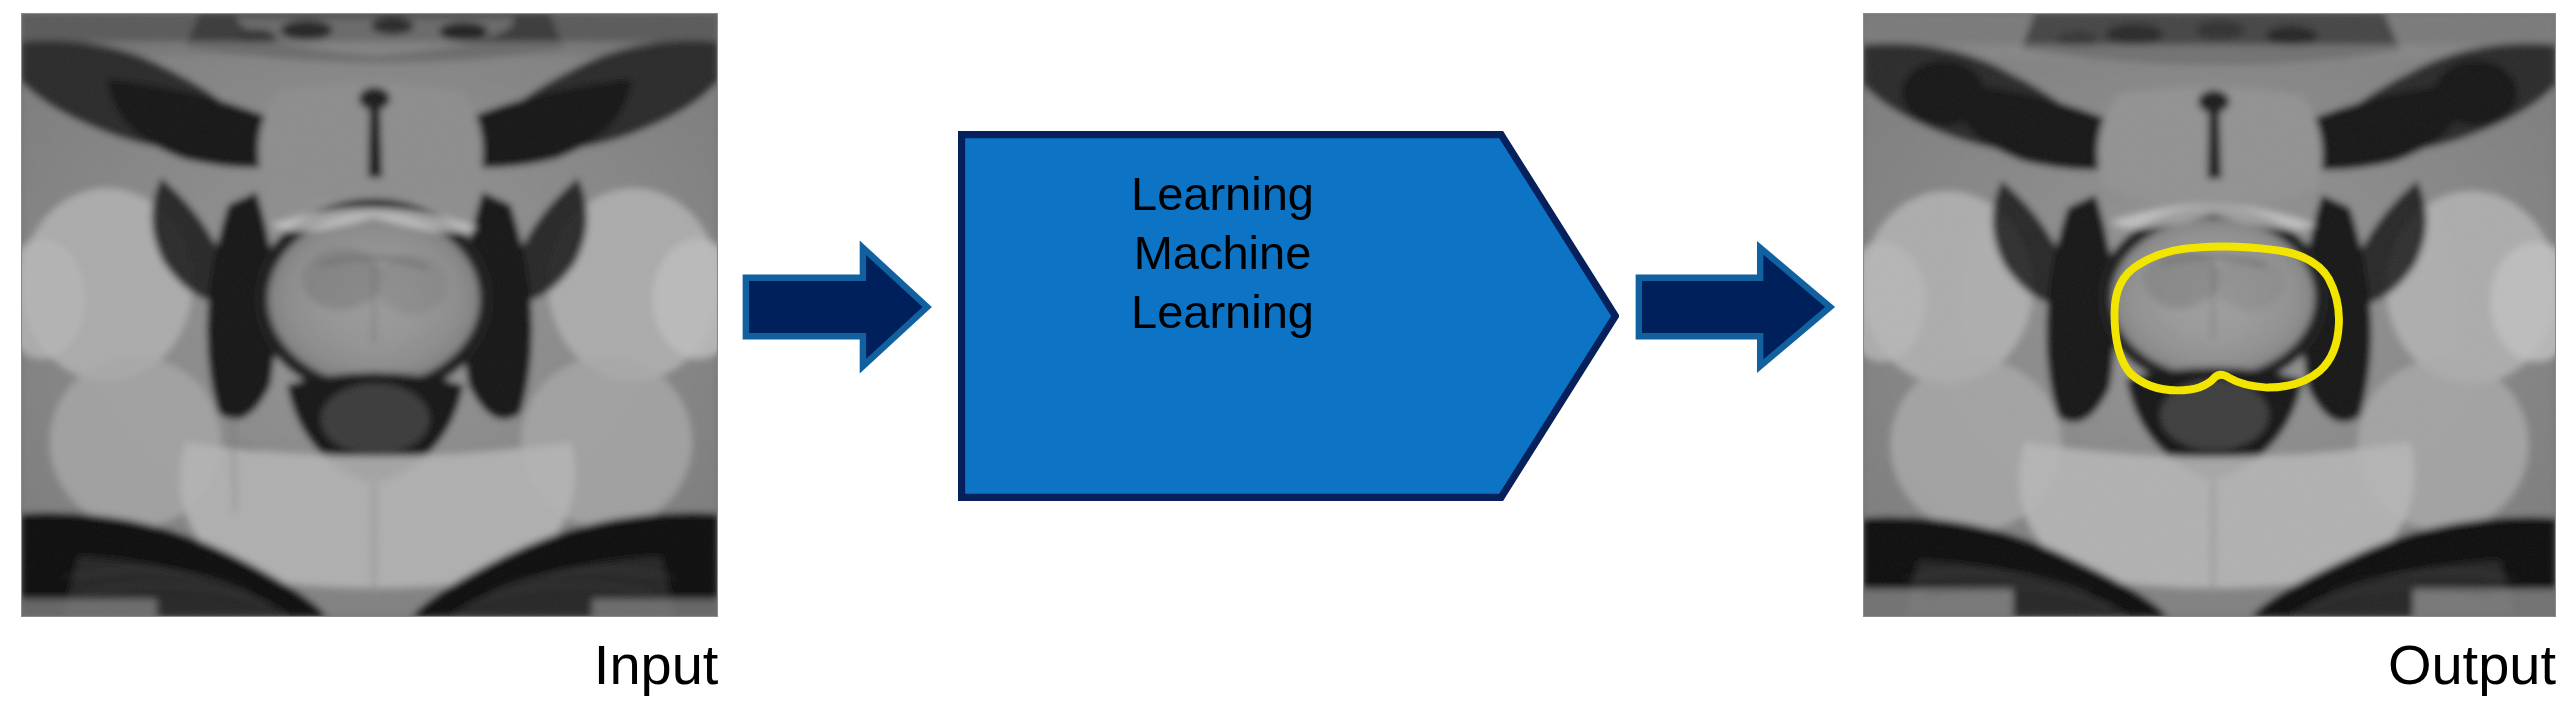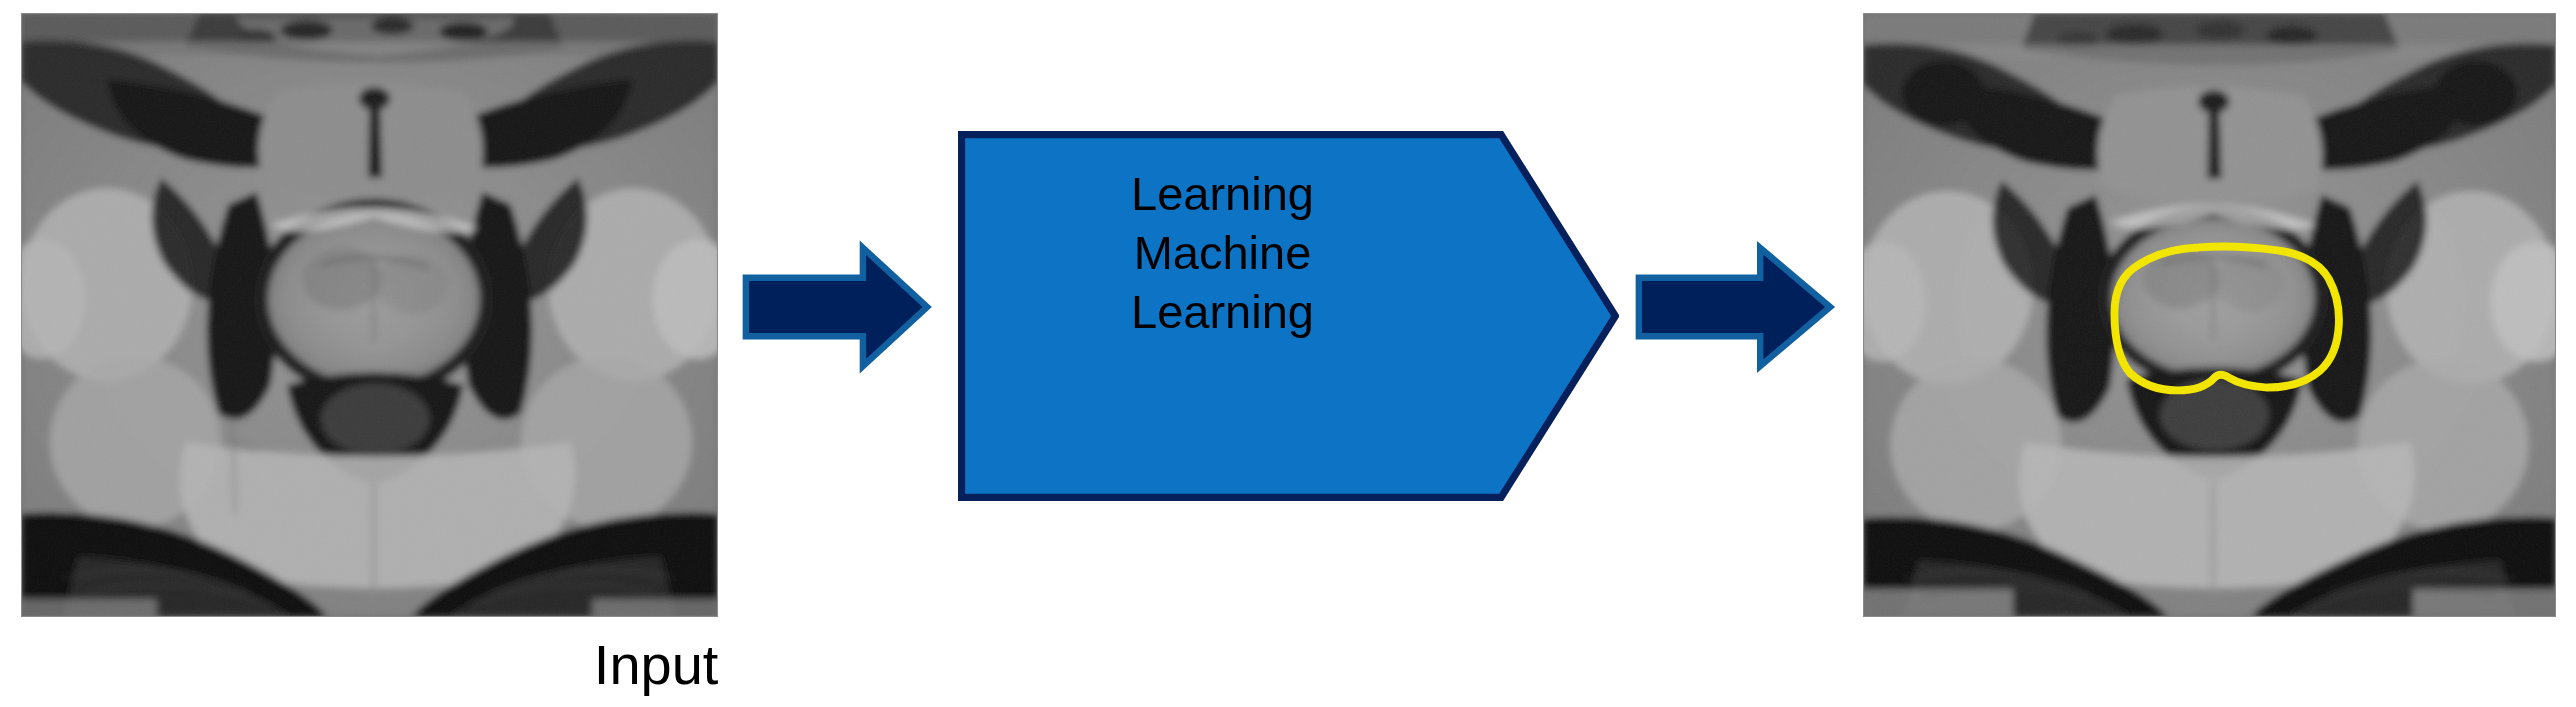--- a/index.html
+++ b/index.html
@@ -331,15 +331,16 @@
                Q532,522 512,510
                Q500,502 492,510
                Q476,528 440,528
                Q400,528 374,504
                Q352,478 352,420 Z" fill="none" stroke="#f2e600" stroke-width="11" stroke-linejoin="round"></path>
 
       <rect x="0" y="0" width="970" height="845" fill="none" stroke="#8a8a8a" stroke-width="3"></rect>
     </svg>
   </div>
 
+  <div class="caption" id="output-caption">Output</div>
 
 </div>
 
 
 </body></html>

